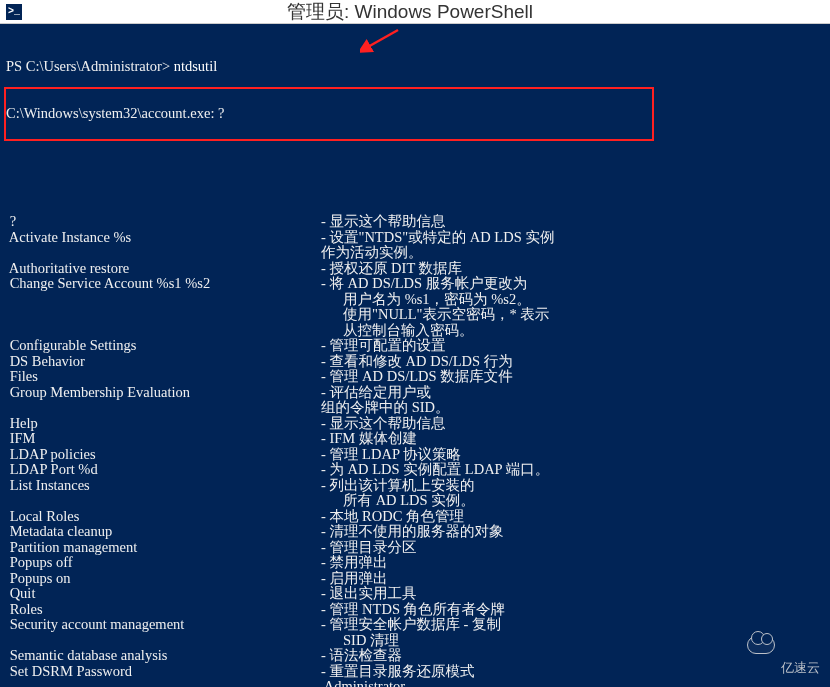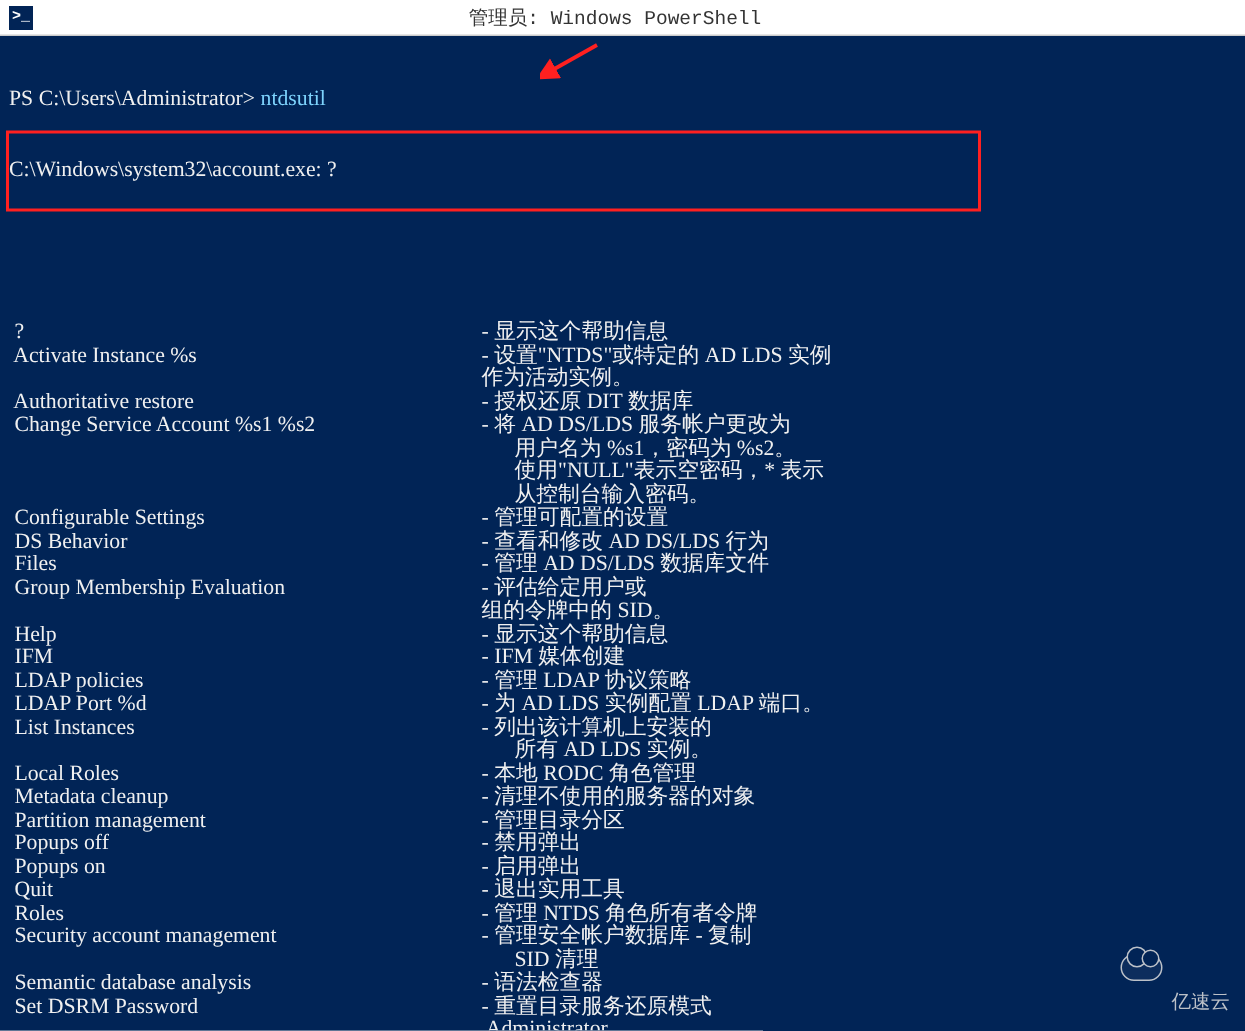--- a/index.html
+++ b/index.html
@@ -29,22 +29,22 @@
   }
   .titlebar-icon {
     width: 16px; height: 16px;
     background: #012456;
     display: flex; align-items: center; justify-content: center;
     margin-right: 8px;
   }
   .titlebar-icon span { color:#fff; font-size:10px; font-weight:bold;}
   .titlebar-title {
     color: #333;
-    font-size: 13px;
-    font-family: Liberation Mono, monospace;
+    font-size: 19px;
+    font-family: Liberation Sans, sans-serif;
     flex: 1;
     text-align: center;
     padding-right: 40px;
   }
   .term {
     flex: 1;
     padding: 4px 6px;
     color: #f0f0f0;
     font-size: 14.5px;
     line-height: 15.5px;
@@ -92,21 +92,21 @@
   .cloud:before, .cloud:after {
     content:"";
     position:absolute;
     border:1.5px solid #ddd;
     border-radius:50%;
     background: #012456;
   }
   .cloud:before { width:12px;height:12px; left:3px; top:-6px;}
   .cloud:after { width:10px;height:10px; left:13px; top:-4px;}
   .watermark-text { color:#ddd; font-size:13px; font-family:"Microsoft YaHei",sans-serif;margin-top:44px;}
-  .yellow { color: #7dd3fc; }
+  .yellow { color: #ffffff; }
 </style>
 </head>
 <body>
 
 <div class="window">
   <div class="titlebar">
     <div class="titlebar-icon">
         <span>&gt;_</span>
       </div>
     <div class="titlebar-title">管理员: Windows PowerShell</div>

